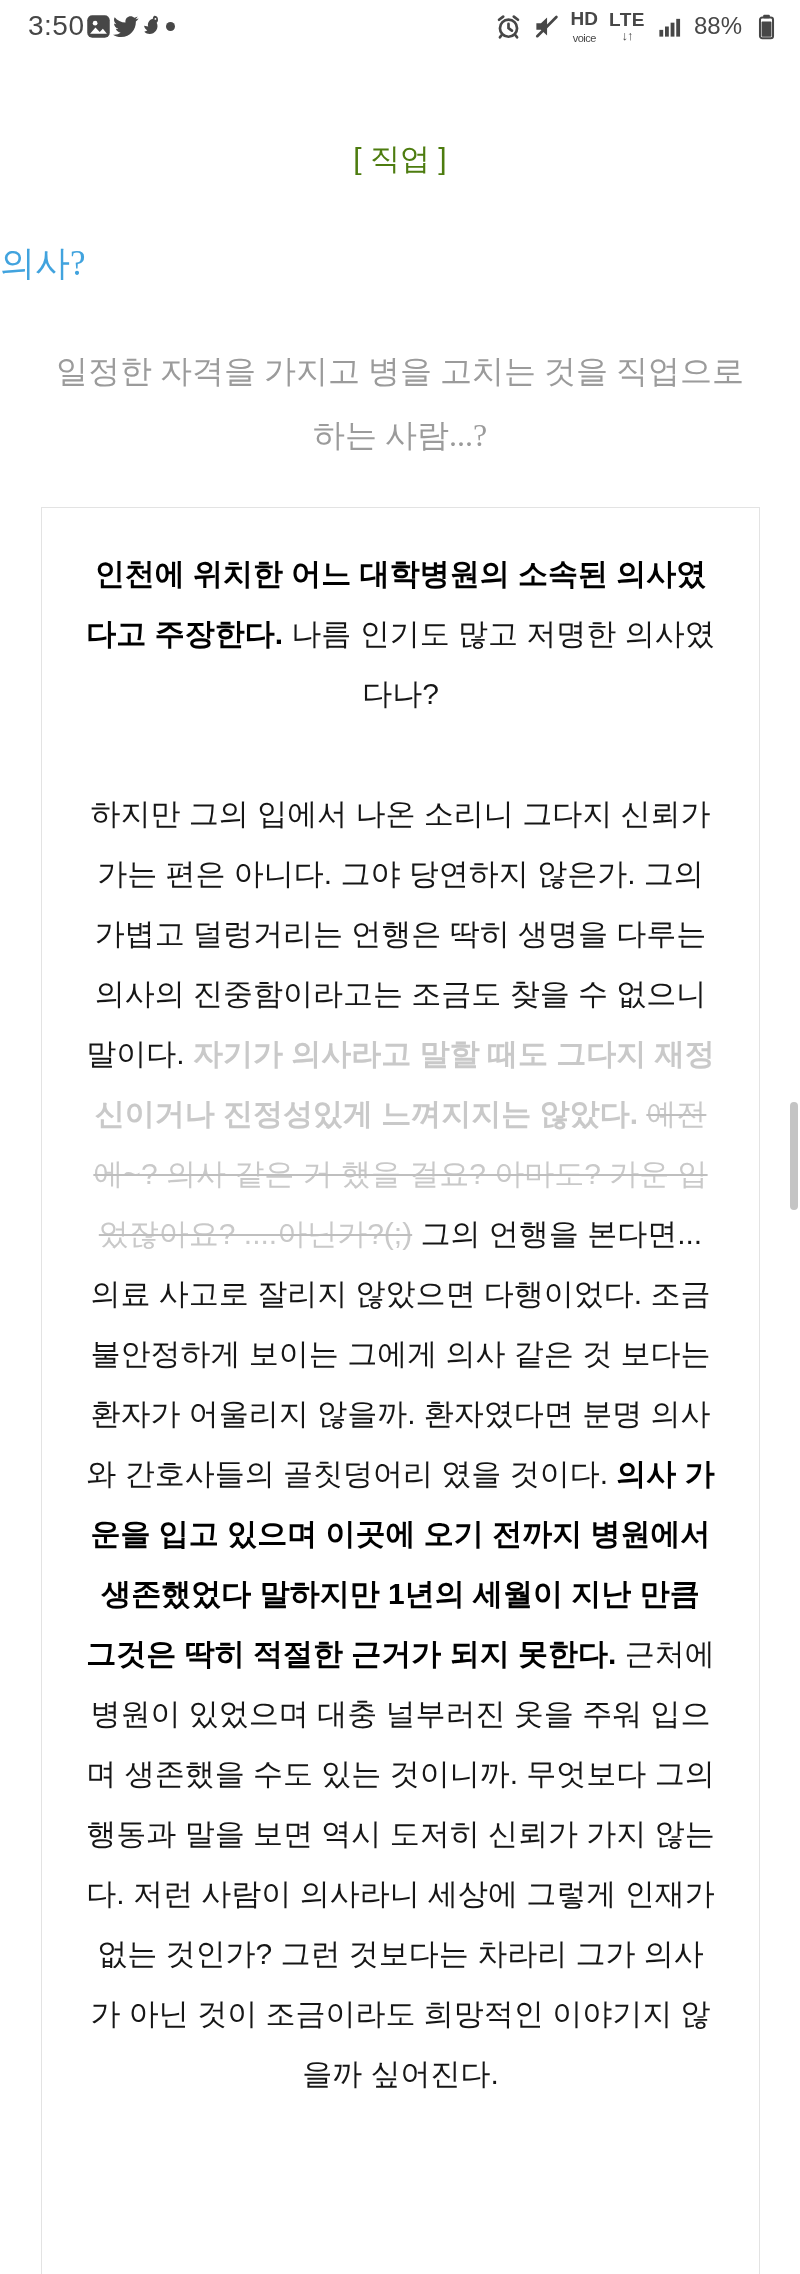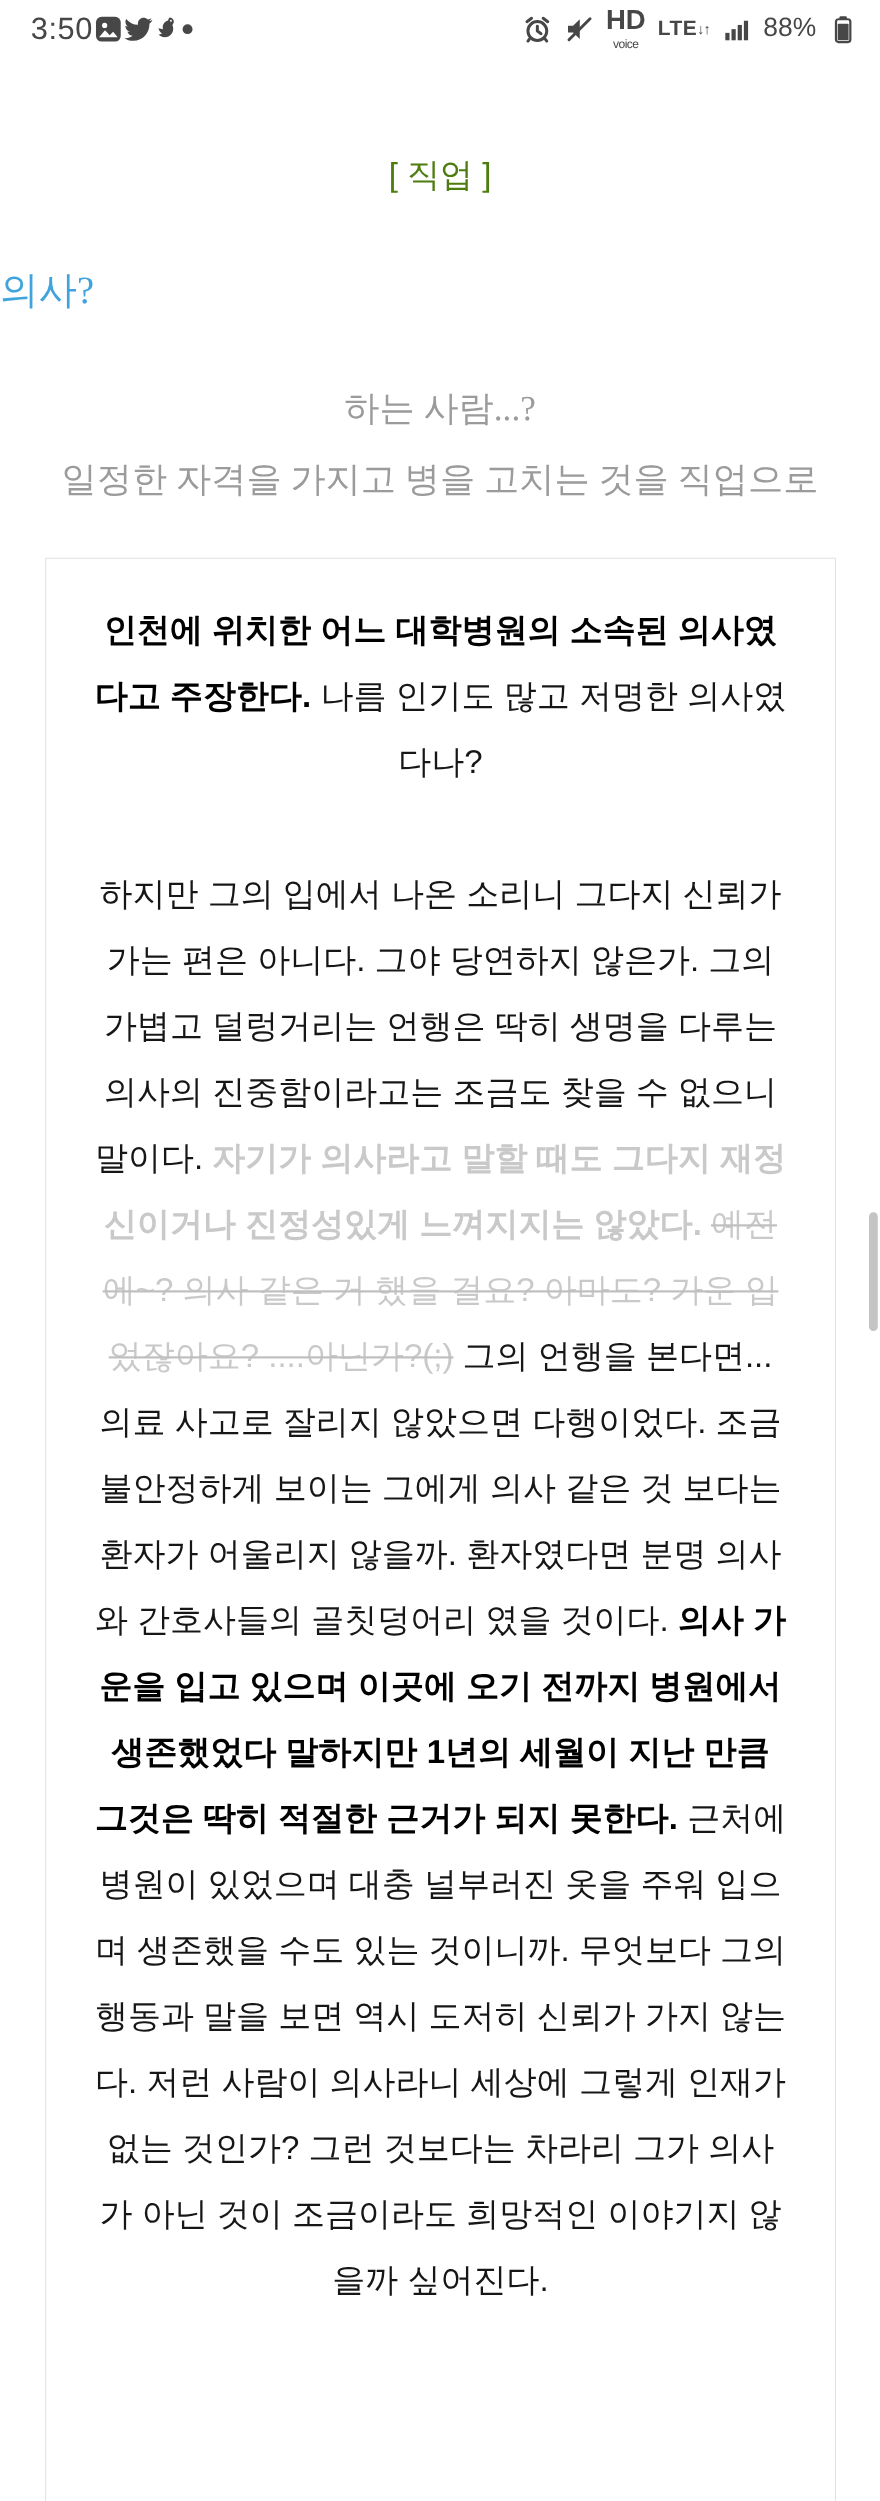--- a/index.html
+++ b/index.html
@@ -22,23 +22,23 @@
     color:#474747;
   }
   .sb-left, .sb-right { display:flex; align-items:center; }
   .sb-left { }
   .sb-right { gap:11px; }
   .sb-time { font-size:28px; letter-spacing:0.5px; }
   .sb-icon { width:27px; height:27px; display:inline-block; }
   .sb-icon svg { width:100%; height:100%; display:block; }
   .sb-dot { width:9px; height:9px; border-radius:50%; background:#474747; }
   .hd-voice { display:flex; flex-direction:column; align-items:center; line-height:1; }
-  .hd-voice .hd { font-size:25px; font-weight:bold; }
+  .hd-voice .hd { font-size:19px; font-weight:bold; }
   .hd-voice .voice { font-size:11px; margin-top:5px; letter-spacing:-0.5px; }
-  .lte-block { display:flex; flex-direction:row; align-items:center; line-height:1;justify-content:center; }
+  .lte-block { display:flex; flex-direction:column; align-items:center; line-height:1;justify-content:center; }
   .lte-block .lte { font-size:19px; font-weight:bold; letter-spacing:0.5px; }
   .lte-block .arrows { font-size:13px; margin-top:0; letter-spacing:-1px; }
   .battery-pct { font-size:24px; }
   
   .section-label {
     margin-top:93px;
     text-align:center;
     font-size:30px;
     color:#4d7c0f;
   }
@@ -163,22 +163,22 @@
           <rect x="6.2" y="4" width="11.6" height="18.4" rx="2" fill="none" stroke="#474747" stroke-width="1.8"></rect>
           <rect x="7.6" y="7.6" width="8.8" height="13.4" rx="0.8" fill="#474747"></rect>
         </svg>
     </span>
   </div>
 </div>
 
 <div class="section-label">[ 직업 ]</div>
 <div class="answer-title">의사?</div>
 <div class="definition">
+  <div>일정한 자격을 가지고 병을 고치는 것을 직업으로</div>
   <div>하는 사람...?</div>
-  <div>일정한 자격을 가지고 병을 고치는 것을 직업으로</div>
 </div>
 
 <div class="description-box">
     <p class="rich-p"><span class="seg-bold">인천에 위치한 어느 대학병원의 소속된 의사였다고 주장한다.</span><span class="seg-normal"> 나름 인기도 많고 저명한 의사였다나?</span></p>
     <p class="rich-p"><span class="seg-normal">하지만 그의 입에서 나온 소리니 그다지 신뢰가 가는 편은 아니다. 그야 당연하지 않은가. 그의 가볍고 덜렁거리는 언행은 딱히 생명을 다루는 의사의 진중함이라고는 조금도 찾을 수 없으니 말이다.</span><span class="seg-muted"> 자기가 의사라고 말할 때도 그다지 재정신이거나 진정성있게 느껴지지는 않았다. </span><span class="seg-muted-strike">예전에~? 의사 같은 거 했을 걸요? 아마도? 가운 입었잖아요? ....아닌가?(;)</span><span class="seg-normal"> 그의 언행을 본다면... 의료 사고로 잘리지 않았으면 다행이었다. 조금 불안정하게 보이는 그에게 의사 같은 것 보다는 환자가 어울리지 않을까. 환자였다면 분명 의사와 간호사들의 골칫덩어리 였을 것이다. </span><span class="seg-bold">의사 가운을 입고 있으며 이곳에 오기 전까지 병원에서 생존했었다 말하지만 1년의 세월이 지난 만큼 그것은 딱히 적절한 근거가 되지 못한다.</span><span class="seg-normal"> 근처에 병원이 있었으며 대충 널부러진 옷을 주워 입으며 생존했을 수도 있는 것이니까. 무엇보다 그의 행동과 말을 보면 역시 도저히 신뢰가 가지 않는다. 저런 사람이 의사라니 세상에 그렇게 인재가 없는 것인가? 그런 것보다는 차라리 그가 의사가 아닌 것이 조금이라도 희망적인 이야기지 않을까 싶어진다. </span></p>
   </div>
 
 <div class="next-section-label">[ 국적 ]</div>
 
 <div class="scrollbar-thumb"></div>

